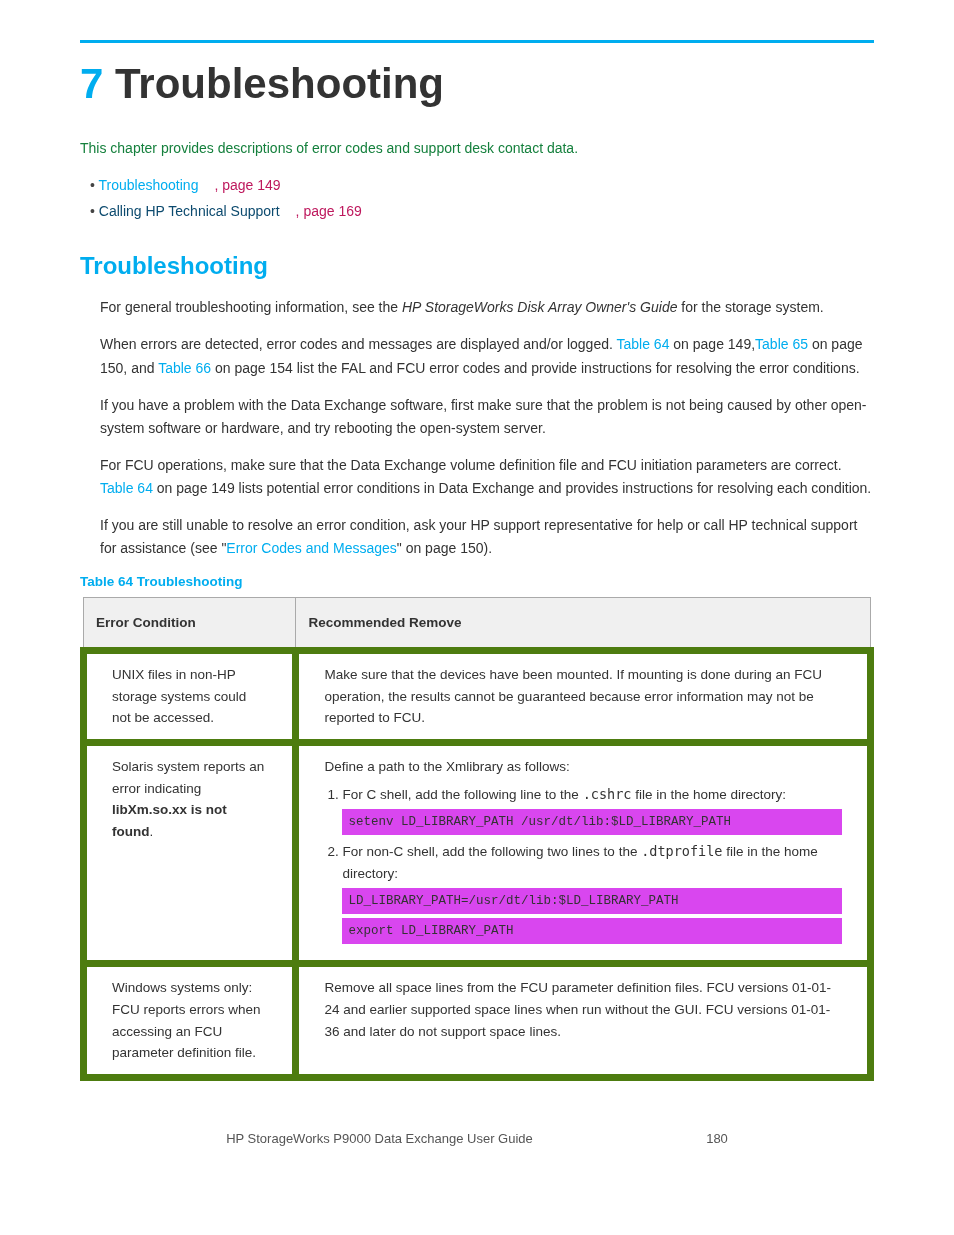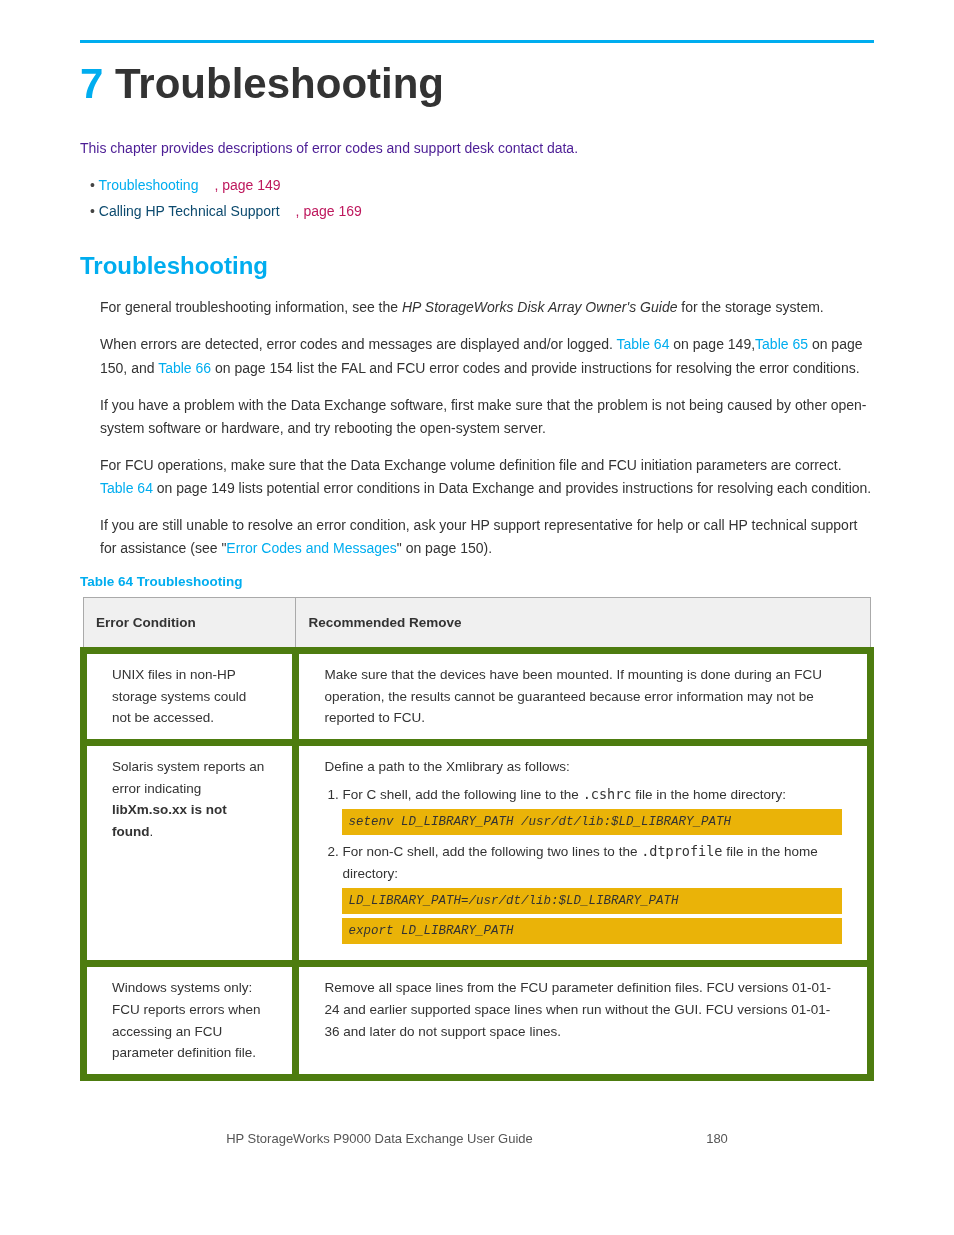--- a/index.html
+++ b/index.html
@@ -25,21 +25,21 @@
       font-weight: bold;
       color: #333;
       line-height: 1.1;
     }
     .chapter-number {
       color: #00adef;
     }
     .intro-text {
       margin-bottom: 14px;
       line-height: 1.6;
-      color: #4c1d95;
+      color: #15803d;
     }
     .toc-list {
       list-style: none;
       margin-bottom: 30px;
       padding-left: 10px;
     }
     .toc-list li {
       margin-bottom: 4px;
       line-height: 1.6;
     }
@@ -104,25 +104,24 @@
     }
     .trouble-table td.error-col {
       width: 27%;
     }
     .trouble-table td.action-col {
       width: 73%;
     }
     .code-text {
       font-family: 'Courier New', Courier, monospace;
       font-size: 12.5px;
-      background: #eab308;
+      background: #d946ef;
       display: block;
       padding: 3px 6px;
       margin: 4px 0;
-      font-style: italic;
     }
     .bold-text {
       font-weight: bold;
     }
     ol.action-list {
       padding-left: 18px;
       margin: 6px 0;
     }
     ol.action-list li {
       margin-bottom: 6px;

